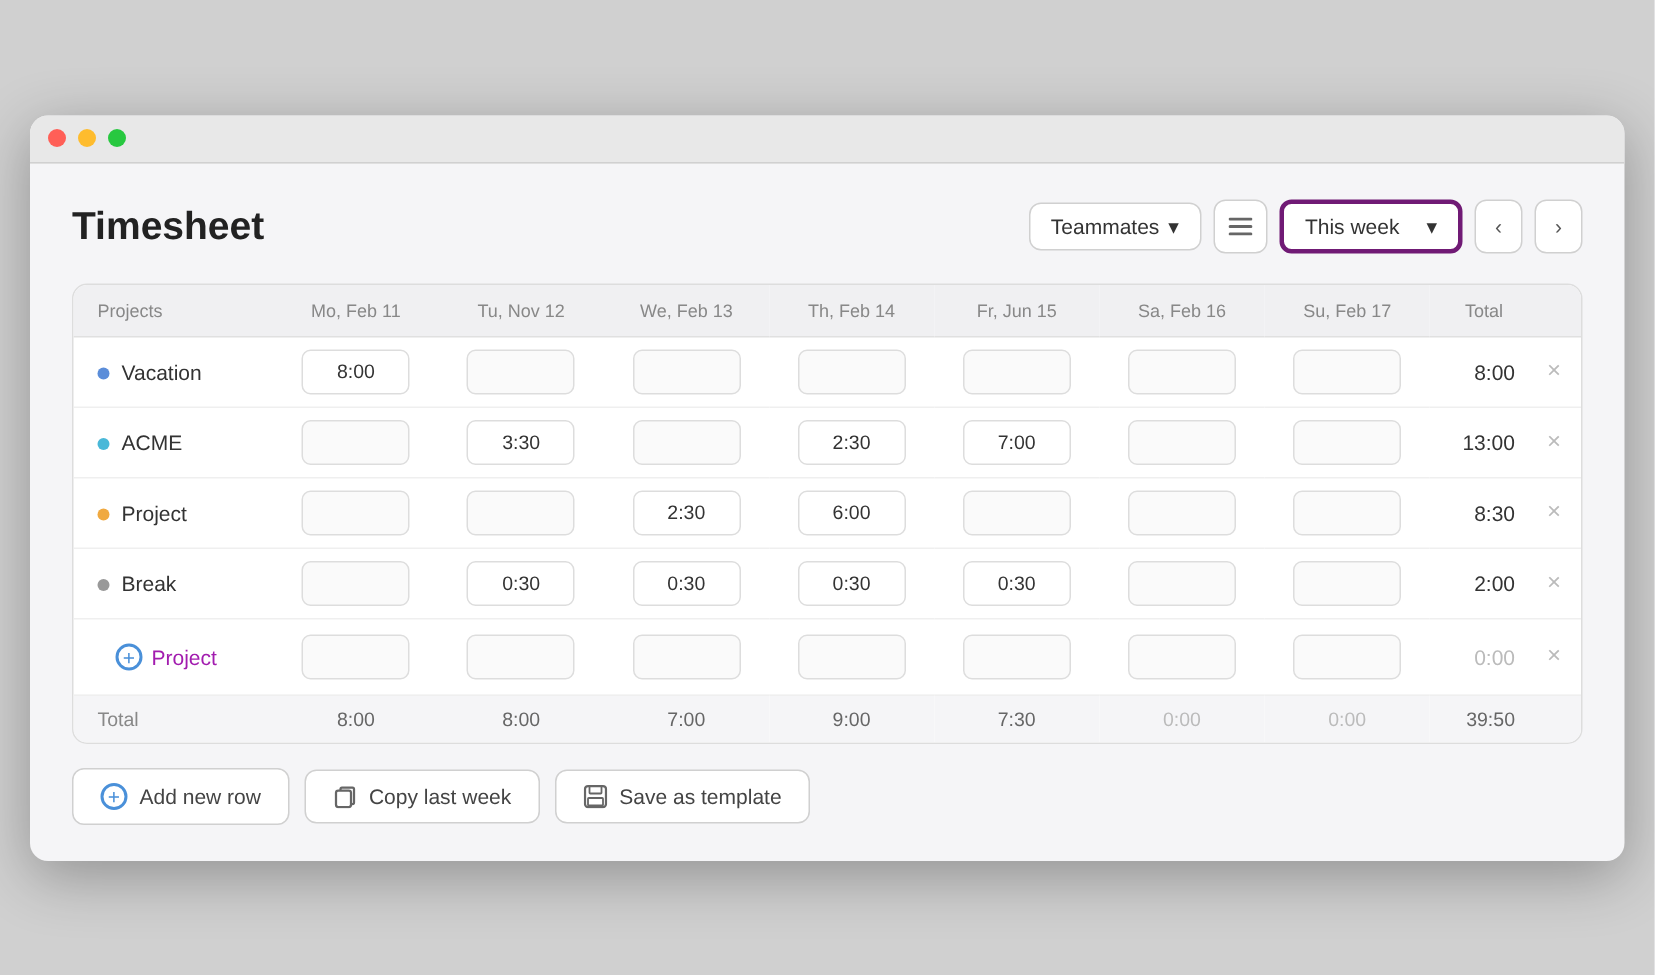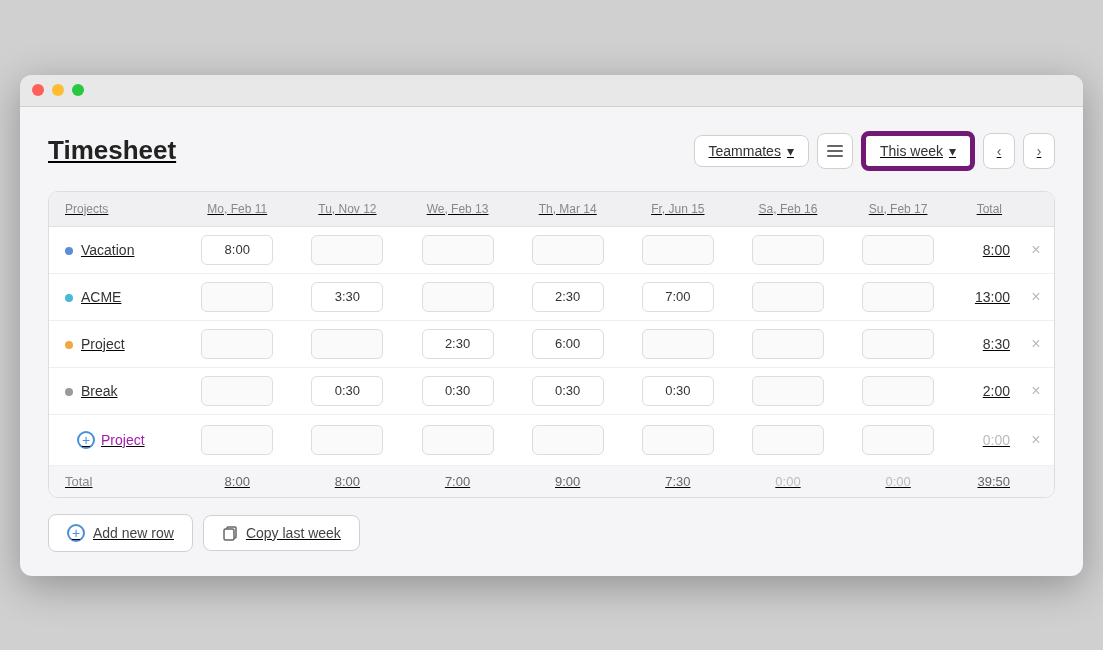--- a/index.html
+++ b/index.html
@@ -34,21 +34,20 @@
     .traffic-light {
       width: 12px; height: 12px;
       border-radius: 50%;
     }
     .tl-red { background: #ff5f57; }
     .tl-yellow { background: #febc2e; }
     .tl-green { background: #28c840; }
 
     .content {
       padding: 24px 28px;
-      text-decoration: underline;
     }
 
     .header {
       display: flex;
       align-items: center;
       justify-content: space-between;
       margin-bottom: 20px;
     }
 
     .page-title {
@@ -87,24 +86,24 @@
       border: 1px solid #d0d0d0;
       border-radius: 8px;
       cursor: pointer;
       font-size: 16px;
       color: #555;
     }
 
     .btn-week {
       display: flex;
       align-items: center;
-      gap: 6px;
+      gap: 18px;
       padding: 7px 14px;
       background: #fff;
-      border: 5px solid #701a75;
+      border: 3px solid #701a75;
       border-radius: 8px;
       font-size: 14px;
       color: #333;
       cursor: pointer;
     }
 
     .nav-btn {
       display: flex;
       align-items: center;
       justify-content: center;
@@ -317,21 +316,21 @@
     </div>
 
     <div class="table-wrapper">
       <table class="table">
         <thead>
           <tr>
             <th class="projects-col">Projects</th>
             <th>Mo, Feb 11</th>
             <th>Tu, Nov 12</th>
             <th>We, Feb 13</th>
-            <th>Th, Mar 14</th>
+            <th>Th, Feb 14</th>
             <th>Fr, Jun 15</th>
             <th>Sa, Feb 16</th>
             <th>Su, Feb 17</th>
             <th class="total-col">Total</th>
             <th></th>
           </tr>
         </thead>
         <tbody id="table-body">
 
         <tr>
@@ -420,15 +419,23 @@
         <span class="add-circle">+</span>
         <span>Add new row</span>
       </button>
       <button class="footer-btn">
         <svg width="16" height="16" viewBox="0 0 16 16" fill="none">
           <rect x="2" y="4" width="10" height="11" rx="1.5" stroke="#666" stroke-width="1.5" fill="none"></rect>
           <path d="M5 4V3C5 2.45 5.45 2 6 2h7c.55 0 1 .45 1 1v9c0 .55-.45 1-1 1h-1" stroke="#666" stroke-width="1.5" fill="none"></path>
         </svg>
         <span>Copy last week</span>
       </button>
+      <button class="footer-btn">
+        <svg width="16" height="16" viewBox="0 0 16 16" fill="none">
+          <rect x="1" y="1" width="14" height="14" rx="2" stroke="#666" stroke-width="1.5" fill="none"></rect>
+          <rect x="4" y="1" width="8" height="5" rx="0.5" stroke="#666" stroke-width="1.2" fill="none"></rect>
+          <rect x="3" y="9" width="10" height="5" rx="0.5" stroke="#666" stroke-width="1.2" fill="none"></rect>
+        </svg>
+        <span>Save as template</span>
+      </button>
     </div>
   </div>
 </div>
 
 </body></html>

